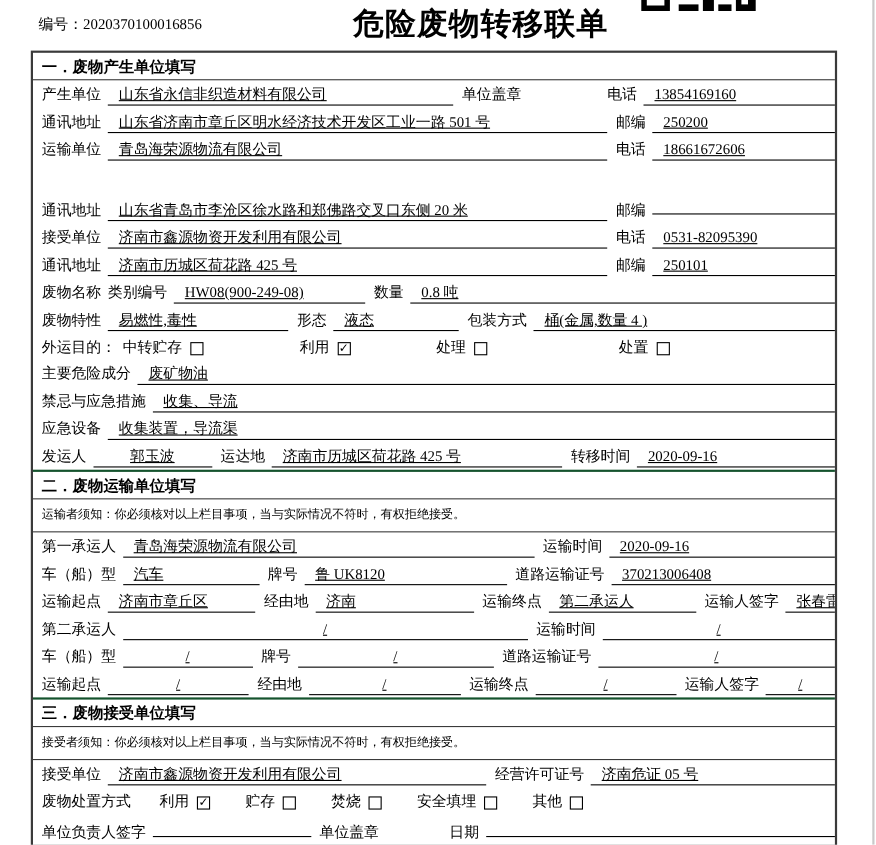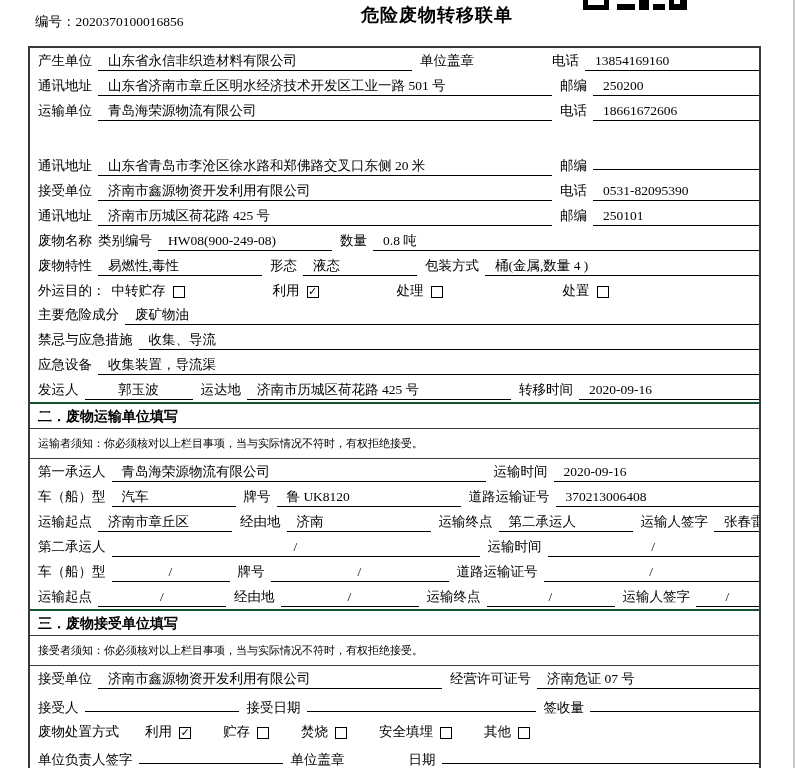--- a/index.html
+++ b/index.html
@@ -7,21 +7,21 @@
     width:796px; height:768px; position:relative; overflow:hidden;
     background:#ffffff; color:#000;
     font-family:"Liberation Serif","DejaVu Serif",serif;
   }
   .page-edge { position:absolute; right:1px; top:0; width:2px; height:768px; background:#c9c9c9; }
 
   .hdr { position:absolute; left:0; top:0; width:724px; height:46px; }
   .serial { position:absolute; left:35px; top:13px; font-size:13.5px; white-space:nowrap; }
   .title {
     position:absolute; left:437px; top:3px; transform:translateX(-50%);
-    font-size:18px; font-weight:bold; letter-spacing:1px; white-space:nowrap;
+    font-size:28px; font-weight:bold; letter-spacing:1px; white-space:nowrap;
     font-family:"Liberation Sans","DejaVu Sans",sans-serif;
   }
   .qr { position:absolute; left:583px; top:0; width:104px; height:10px; }
   .qr .b { position:absolute; background:#000; }
   .qr .w { position:absolute; background:#fff; }
 
   .tbl {
     position:absolute; left:28px; top:46px; width:729px;
     border:2px solid #3a3a3a; background:#fff;
   }
@@ -31,21 +31,21 @@
     font-weight:bold; font-size:14px; line-height:19px;
     padding:3px 8px 2px; border-bottom:1.5px solid #3a3a3a;
   }
   .notice { font-size:11px; line-height:19px; padding:5px 8px 5px; border-bottom:1.5px solid #3a3a3a; }
 
   .row { display:flex; align-items:baseline; padding:3px 0 2px 8px; font-size:13.5px; line-height:19px; }
   .lbl { white-space:nowrap; margin-right:6px; flex:0 0 auto; }
   .val {
     border-bottom:1px solid #000; white-space:nowrap;
     padding:0 4px 0 10px; margin-right:8px; flex:0 0 auto;
-    min-height:17px; overflow:hidden;
+    min-height:17px; overflow:hidden;text-decoration:underline;
   }
   .val.fill { flex:1 1 auto; margin-right:0; }
   .val.ctr { text-align:center; padding:0 4px; }
   .gap { flex:0 0 auto; }
   .chk-group { display:inline-flex; align-items:center; white-space:nowrap; flex:0 0 auto; }
   .chk-box {
     width:12px; height:12px; border:1px solid #000; margin-left:7px;
     display:inline-flex; align-items:center; justify-content:center;
     font-size:11px; line-height:1; box-sizing:border-box; position:relative; top:1px;
     font-family:"DejaVu Sans",sans-serif;
@@ -64,20 +64,21 @@
     <div class="b" style="left:34px;top:4px;width:18px;height:6px;"></div>
     <div class="b" style="left:56px;top:0;width:10px;height:10px;"></div>
     <div class="b" style="left:70px;top:4px;width:12px;height:6px;"></div>
     <div class="b" style="left:86px;top:0;width:18px;height:10px;"></div>
     <div class="w" style="left:91px;top:0;width:6px;height:4px;"></div>
   </div>
 </div>
 
 <div class="tbl" id="tbl">
     <div class="sec">
+      <div class="sec-header">一．废物产生单位填写</div>
       <div class="row">
         <span class="lbl">产生单位</span>
         <span class="val" style="width: 300px;">山东省永信非织造材料有限公司</span>
         <span class="lbl">单位盖章</span>
         <span class="gap" style="width: 72px;"></span>
         <span class="lbl">电话</span>
         <span class="val fill">13854169160</span>
       </div>
       <div class="row">
         <span class="lbl">通讯地址</span>
@@ -219,29 +220,21 @@
         <span class="val fill ctr">/</span>
       </div>
     </div>
     <div class="sec">
       <div class="sec-header">三．废物接受单位填写</div>
       <div class="notice">接受者须知：你必须核对以上栏目事项，当与实际情况不符时，有权拒绝接受。</div>
       <div class="row">
         <span class="lbl">接受单位</span>
         <span class="val" style="width: 330px;">济南市鑫源物资开发利用有限公司</span>
         <span class="lbl">经营许可证号</span>
-        <span class="val fill">济南危证 07 号</span>
-      </div>
-      <div class="row">
-        <span class="lbl">接受人</span>
-        <span class="val" style="width: 140px;"></span>
-        <span class="lbl">接受日期</span>
-        <span class="val" style="width: 215px;"></span>
-        <span class="lbl">签收量</span>
-        <span class="val fill"></span>
+        <span class="val fill">济南危证 05 号</span>
       </div>
       <div class="row">
         <span class="lbl">废物处置方式</span>
         <span class="gap" style="width: 20px;"></span>
         <span class="chk-group">
           <span>利用</span>
           <span class="chk-box">✓</span>
         </span>
         <span class="gap" style="width: 32px;"></span>
         <span class="chk-group">

